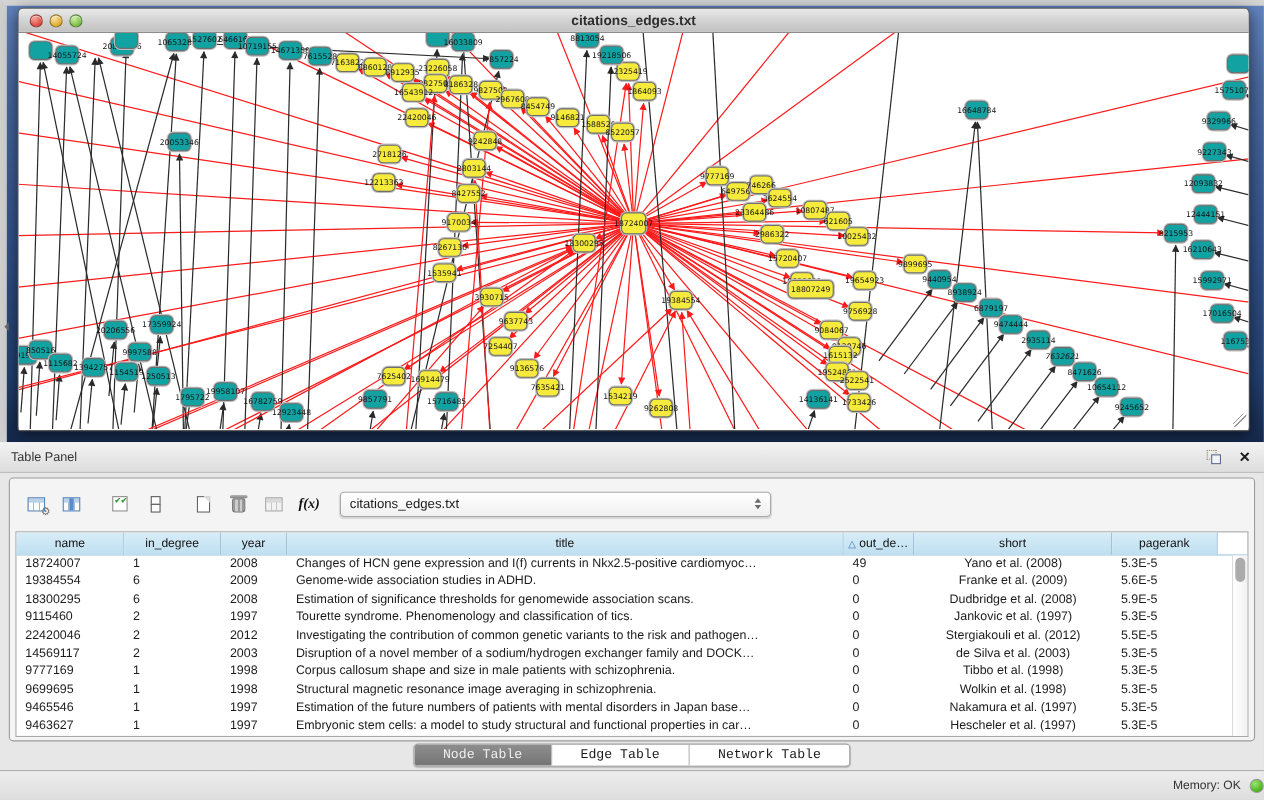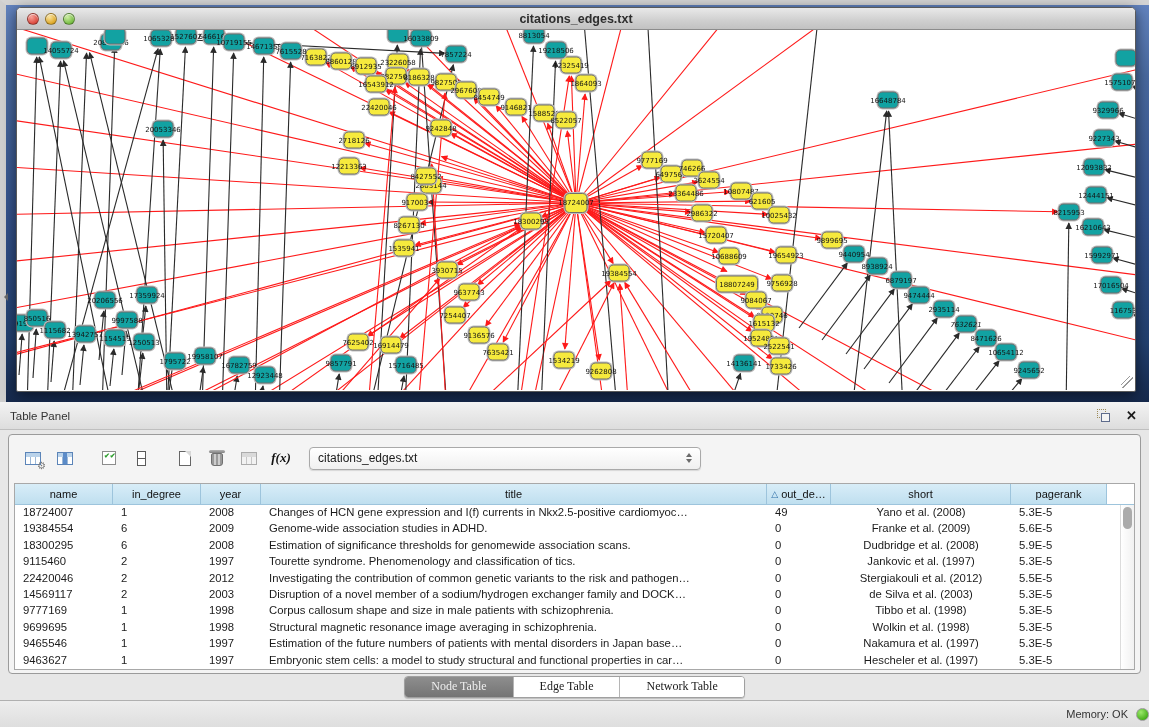--- a/index.html
+++ b/index.html
@@ -116,21 +116,21 @@
   .td.center{ text-align:center; padding-left:0; }
   .vscroll{ position:absolute; right:0; top:21px; bottom:0; width:14px;
     background:linear-gradient(90deg,#FFFFFF,#F1F1F1); border-left:1px solid #DCDCDC; }
   .vscroll .thumb{ position:absolute; left:2px; top:2px; width:9px; height:22px;
     border-radius:5px; background:#ABABAB; }
 
   .tabs{ position:absolute; left:0; right:0; top:274px; display:flex; justify-content:center; }
   .seg{ display:flex; border:1px solid #A0A0A0; border-radius:4px; overflow:hidden;
     background:#fff; box-shadow:0 1px 1px rgba(0,0,0,.18); }
   .seg button{ padding:2px 26px 3px; font-size:12px; border:none; background:#fff;
-    border-left:1px solid #B5B5B5; color:#1A1A1A; font-family:Liberation Serif, serif; }
+    border-left:1px solid #B5B5B5; color:#1A1A1A; font-family:Liberation Mono, monospace; }
   .seg button:first-child{ border-left:none; }
   .seg button.selected{ background:linear-gradient(#8E8E8E,#747474); color:#EFEFEF; }
 
   .statusbar{ position:absolute; left:0; top:700px; width:1149px; height:27px;
     background:linear-gradient(#EDEDED,#DEDEDE); border-top:1px solid #B0B0B0;
     display:flex; align-items:center; justify-content:flex-end; gap:8px; 
     font-size:11px; color:#333; }
   .dot{ width:13px; height:13px; border-radius:50%; border:1px solid #9A9A9A;
     background:radial-gradient(circle at 35% 30%, #9BE86A, #44AD19 75%); }
 </style>
@@ -398,21 +398,21 @@
           </div>
           <div class="gnode y" style="left: 762px; top: 185px;">
             <span class="glabel">10025432</span>
           </div>
           <div class="gnode y" style="left: 699px; top: 205px;">
             <span class="glabel">15720407</span>
           </div>
           <div class="gnode y" style="left: 712px; top: 226px;">
             <span class="glabel">10688609</span>
           </div>
-          <div class="gnode y" style="left: 720px; top: 254px; padding-left: 40px;">
+          <div class="gnode y" style="left: 720px; top: 233px; padding-left: 40px;">
             <span class="glabel">18807249</span>
           </div>
           <div class="gnode y" style="left: 769px; top: 225px;">
             <span class="glabel">19654923</span>
           </div>
           <div class="gnode y" style="left: 765px; top: 253px;">
             <span class="glabel">9756928</span>
           </div>
           <div class="gnode y" style="left: 739px; top: 270px;">
             <span class="glabel">9084067</span>
@@ -440,21 +440,21 @@
           </div>
           <div class="gnode y" style="left: 424px; top: 98px;">
             <span class="glabel">9242848</span>
           </div>
           <div class="gnode y" style="left: 337px; top: 110px;">
             <span class="glabel">2718126</span>
           </div>
           <div class="gnode y" style="left: 332px; top: 136px;">
             <span class="glabel">12213363</span>
           </div>
-          <div class="gnode y" style="left: 414px; top: 123px; margin-top: 32px;">
+          <div class="gnode y" style="left: 414px; top: 123px;">
             <span class="glabel">2803144</span>
           </div>
           <div class="gnode y" style="left: 409px; top: 146px;">
             <span class="glabel">8427552</span>
           </div>
           <div class="gnode y" style="left: 400px; top: 172px;">
             <span class="glabel">9170034</span>
           </div>
           <div class="gnode y" style="left: 392px; top: 195px;">
             <span class="glabel">8267130</span>

